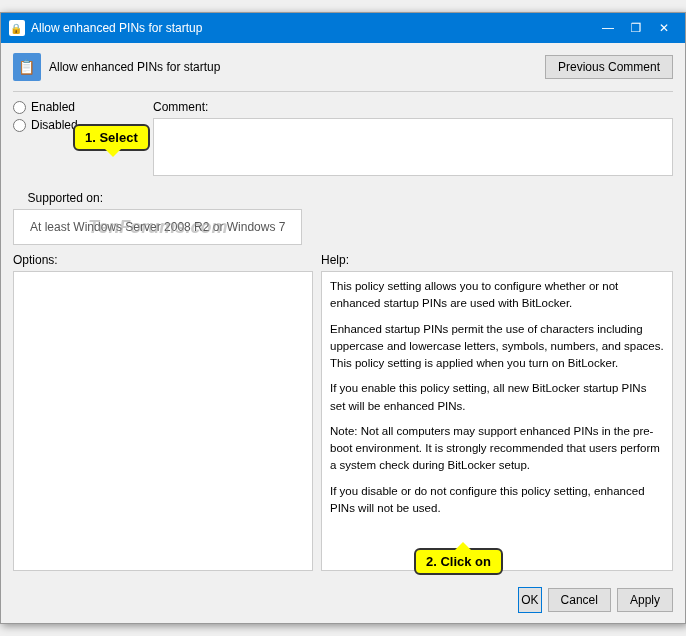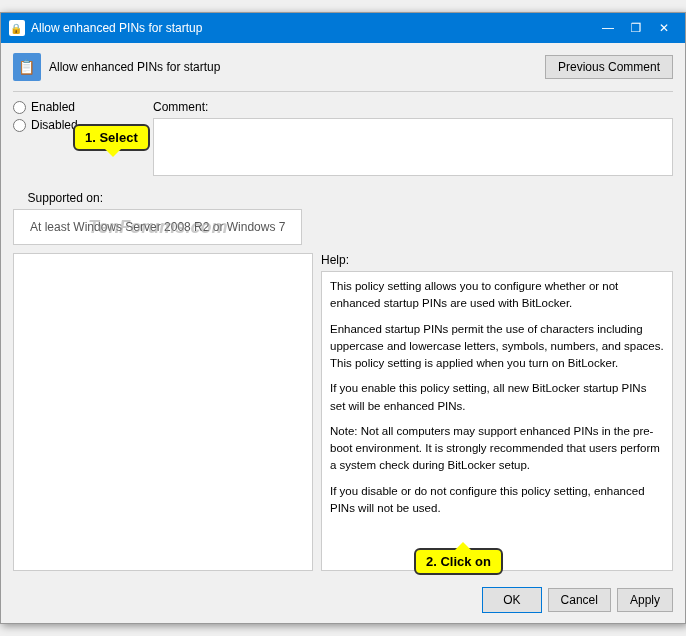--- a/index.html
+++ b/index.html
@@ -280,21 +280,21 @@
       height: 58px;
       border: 1px solid #ccc;
       background: white;
       resize: none;
       font-size: 12px;
       font-family: inherit;
       padding: 2px;
     }
 
     .ok-btn {
-      padding: 5px 20px;
+      padding: 5px 2px;
       border: 1px solid #0078d7;
       background: #e1e1e1;
       font-size: 12px;
       cursor: pointer;
       font-family: inherit;
       position: relative;
     }
   </style>
 </head>
 <body>
@@ -358,20 +358,21 @@
         <div style="flex:1; position:relative;">
           <div class="supported-box">
             <span style="color:#555;">At least Windows Server 2008 R2 or Windows 7</span>
             <div class="tenforums-watermark">TenForums.com</div>
           </div>
         </div>
       </div>
 
       <div class="options-help-row">
         <div class="options-section">
+          <span class="options-label">Options:</span>
           <div class="options-box"></div>
         </div>
         <div class="help-section">
           <span class="help-label">Help:</span>
           <div class="help-box">
             <p>This policy setting allows you to configure whether or not enhanced startup PINs are used with BitLocker.</p>
             <p>Enhanced startup PINs permit the use of characters including uppercase and lowercase letters, symbols, numbers, and spaces. This policy setting is applied when you turn on BitLocker.</p>
             <p>If you enable this policy setting, all new BitLocker startup PINs set will be enhanced PINs.</p>
             <p>Note:   Not all computers may support enhanced PINs in the pre-boot environment. It is strongly recommended that users perform a system check during BitLocker setup.</p>
             <p>If you disable or do not configure this policy setting, enhanced PINs will not be used.</p>

